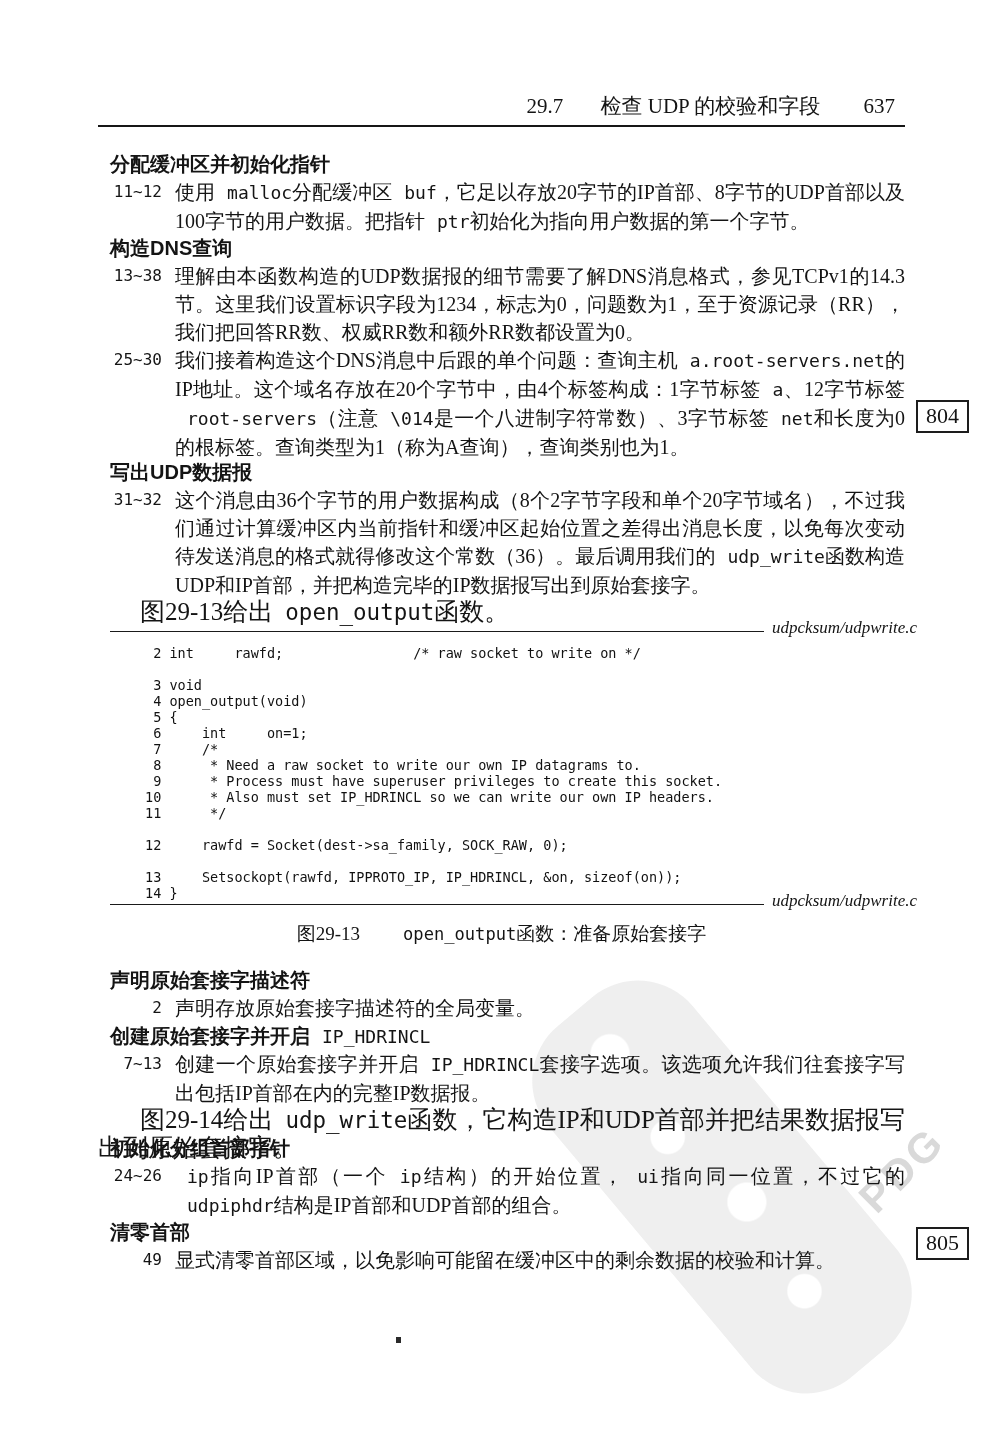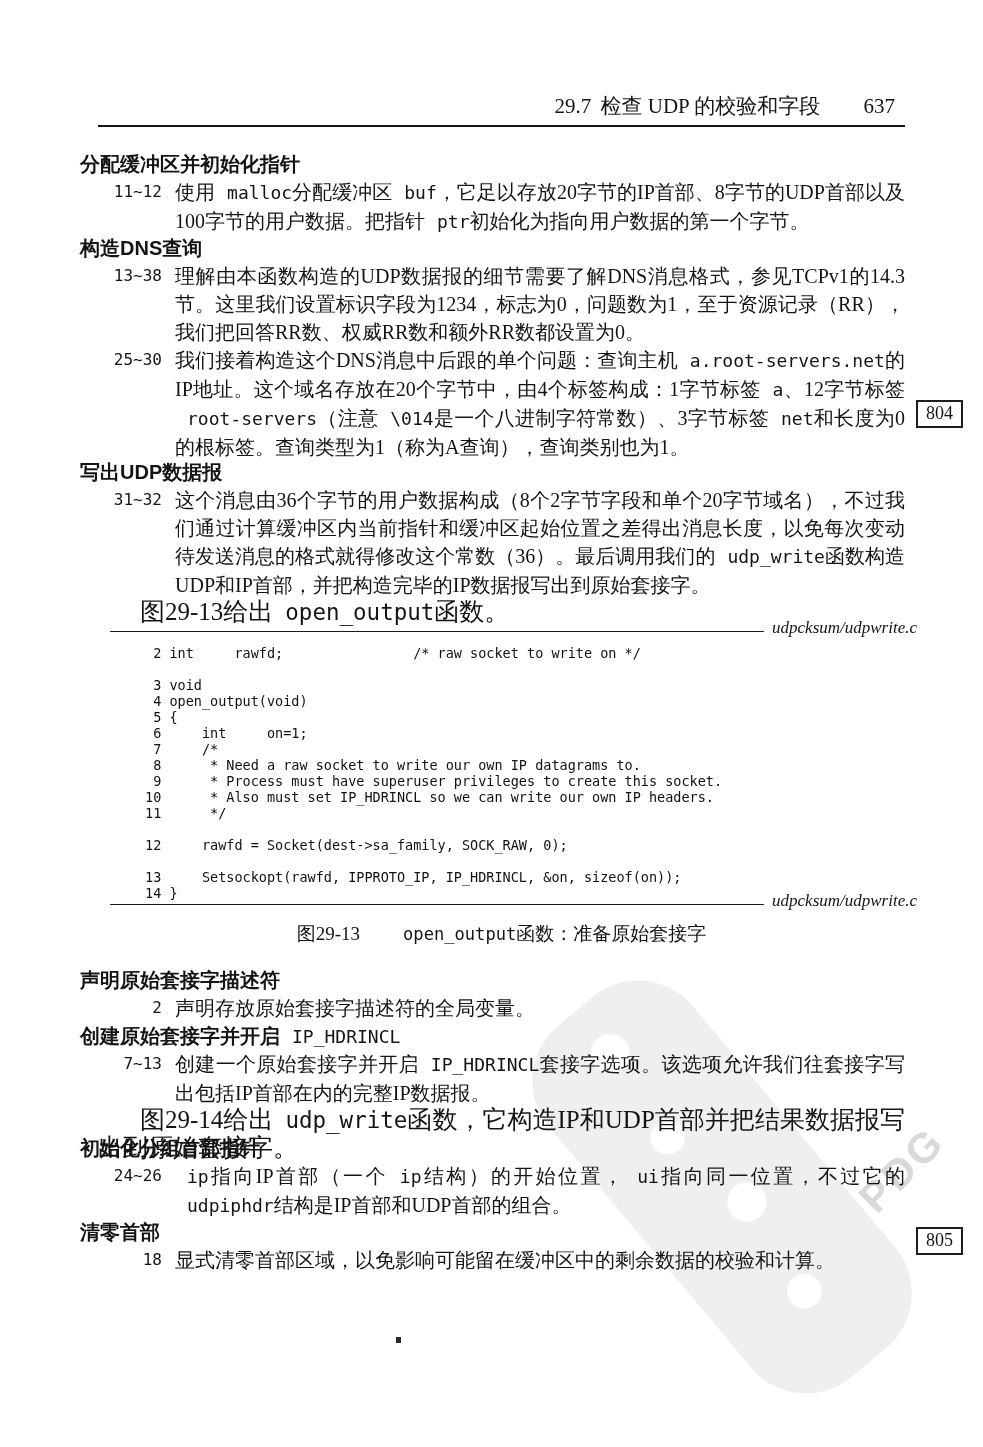--- a/index.html
+++ b/index.html
@@ -3,25 +3,25 @@
 <meta charset="utf-8">
 <style>
   html,body{margin:0;padding:0;background:#888;}
   #page{
     position:relative;width:983px;height:1447px;background:#ffffff;
     font-family:"Liberation Serif",serif;color:#141414;overflow:hidden;
   }
   
   .runhead{position:absolute;left:98px;width:807px;top:92px;text-align:right;
     font-size:21px;z-index:1;padding-right:10px;box-sizing:border-box;}
-  .runhead .sec{margin-right:4px;text-align:right;}
+  .runhead .sec{margin-right:32px;text-align:right;}
   .runhead .pgnum{margin-left:38px;}
   .hrule{position:absolute;left:98px;width:807px;border-top:2.5px solid #161616;top:125px;z-index:1;}
   
-  .heading{position:absolute;left:80px;width:807px;
+  .heading{position:absolute;left:110px;width:807px;
     font-family:"Liberation Sans",sans-serif;font-weight:bold;
     font-size:20px;line-height:28px;z-index:1;}
   .heading .mono{font-weight:normal;}
   
   .plabel{position:absolute;left:98px;width:64px;text-align:right;
     font-family:"DejaVu Sans Mono",monospace;font-size:16px;line-height:28px;z-index:1;}
   .ptext{position:absolute;left:175px;width:730px;font-size:20px;line-height:28px;
     text-align:justify;z-index:1;}
   .pfull{position:absolute;left:98px;width:807px;font-size:25px;line-height:28px;
     text-align:justify;text-indent:42px;z-index:1;}
@@ -33,21 +33,21 @@
   .srcrule .srclabel{margin-left:8px;font-style:italic;font-size:17px;
     position:relative;top:-3px;white-space:nowrap;}
   pre.code{position:absolute;left:145px;top:645px;margin:0;z-index:1;
     font-family:"DejaVu Sans Mono",monospace;font-size:13.5px;line-height:16px;
     white-space:pre;color:#111;}
   .caption{position:absolute;left:98px;width:807px;top:921px;text-align:center;
     font-size:19px;z-index:1;}
   .caption span:first-child{margin-right:31px;}
   
   .marginbox{position:absolute;left:916px;border:2px solid #1d1d1d;
-    padding:1px 8px 2px 8px;font-size:18px;z-index:1;background:#fff;}
+    padding:1px 8px 2px 8px;font-size:22px;z-index:1;background:#fff;}
   
   .wm-band{position:absolute;left:628px;top:958px;width:188px;height:458px;
     background:
       radial-gradient(circle 34px at 50% 12%, #ffffff 55%, transparent 60%),
       radial-gradient(circle 30px at 45% 34%, #ffffff 55%, transparent 60%),
       radial-gradient(circle 34px at 55% 56%, #ffffff 55%, transparent 60%),
       radial-gradient(circle 30px at 48% 79%, #ffffff 55%, transparent 60%),
       #e3e3e3;
     opacity:0.55;border-radius:72px;transform:rotate(-40deg);z-index:0;}
   .wm-pdg{position:absolute;left:852px;top:1146px;z-index:0;
@@ -131,21 +131,21 @@
 
   <div class="pfull" style="top:1106px"><span>图29-14给出</span><span class="mono">udp_write</span><span>函数，它构造IP和UDP首部并把结果数据报写出到原始套接字。</span></div>
 
   <div class="heading" style="top:1134px">初始化分组首部指针</div>
 
   <div class="plabel" style="top:1162px">24~26</div>
   <div class="ptext" style="top:1162px"><span class="mono">ip</span><span>指向IP首部（一个</span><span class="mono">ip</span><span>结构）的开始位置，</span><span class="mono">ui</span><span>指向同一位置，不过它的</span><span class="mono">udpiphdr</span><span>结构是IP首部和UDP首部的组合。</span></div>
 
   <div class="heading" style="top:1218px">清零首部</div>
 
-  <div class="plabel" style="top:1246px">18</div>
+  <div class="plabel" style="top:1246px">49</div>
   <div class="ptext" style="top:1246px"><span>显式清零首部区域，以免影响可能留在缓冲区中的剩余数据的校验和计算。</span></div>
 
   <div class="marginbox" style="top:400px">804</div>
   <div class="marginbox" style="top:1227px">805</div>
 
   <div class="speck"></div>
 
 </div>
 
 </body></html>

